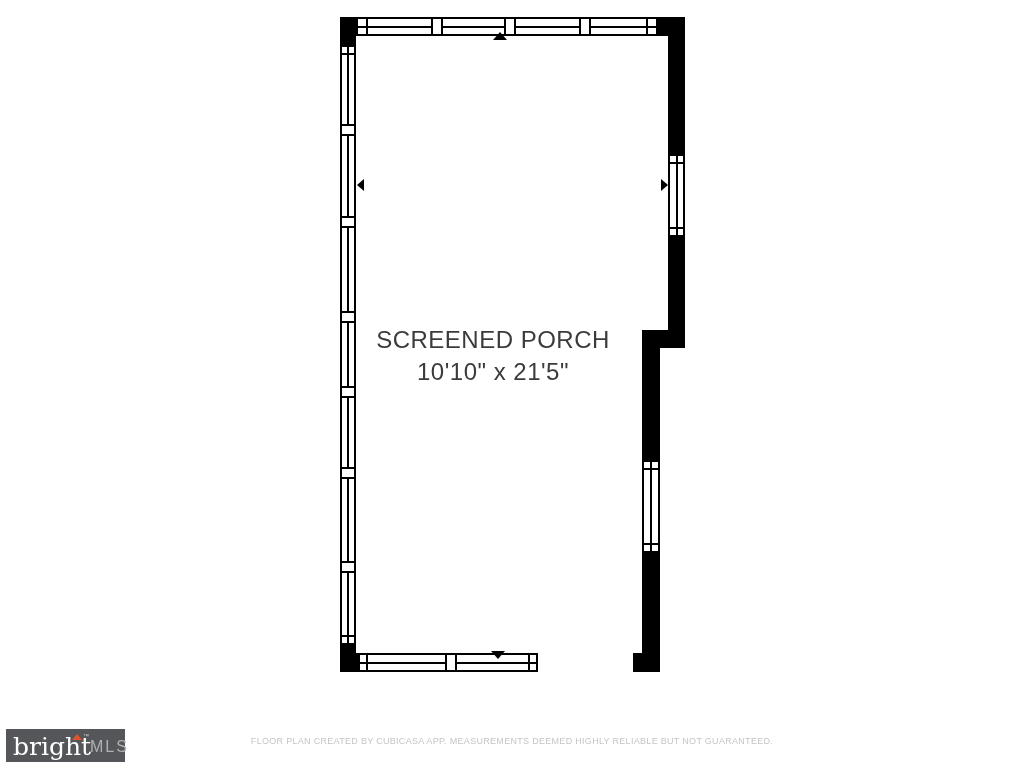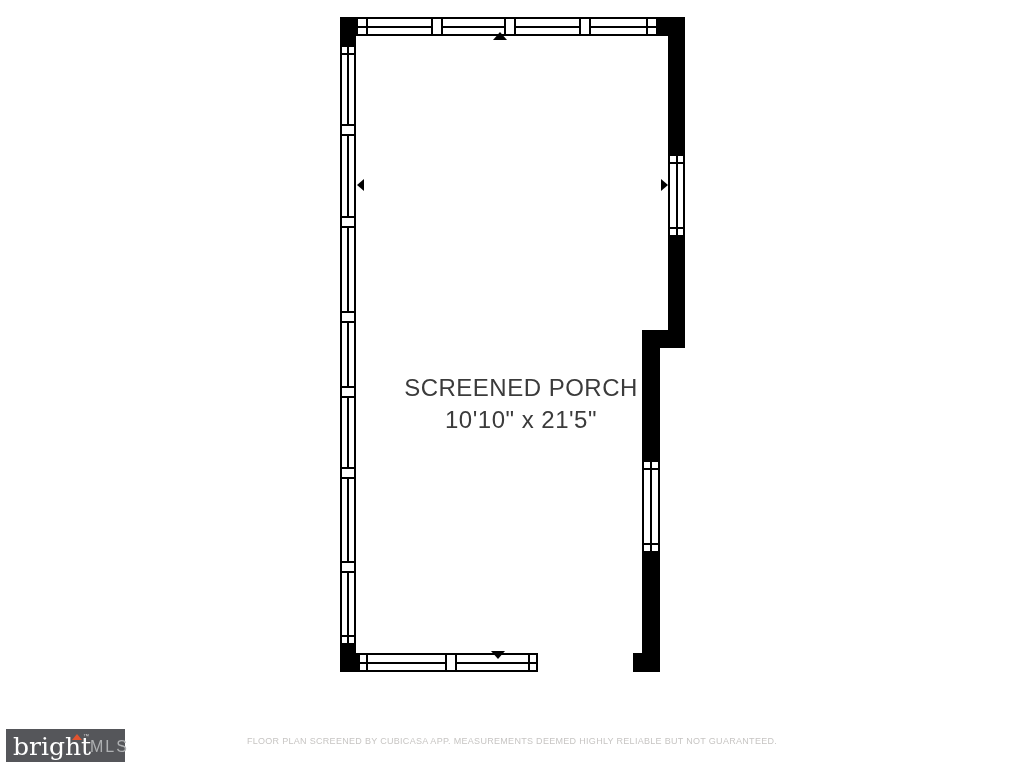--- a/index.html
+++ b/index.html
@@ -25,22 +25,22 @@
   .cap-h{position:absolute;top:0;bottom:0;width:2px;background:var(--wall);}
   .cap-v{position:absolute;left:0;right:0;height:2px;background:var(--wall);}
   .mull-h{position:absolute;top:0;bottom:0;width:12px;background:#fff;border-left:2px solid var(--wall);border-right:2px solid var(--wall);}
   .mull-v{position:absolute;left:0;right:0;height:12px;background:#fff;border-top:2px solid var(--wall);border-bottom:2px solid var(--wall);}
   .tri{position:absolute;width:0;height:0;}
   .tri-up{border-left:7px solid transparent;border-right:7px solid transparent;border-bottom:8px solid var(--wall);}
   .tri-down{border-left:7px solid transparent;border-right:7px solid transparent;border-top:8px solid var(--wall);}
   .tri-left{border-top:6px solid transparent;border-bottom:6px solid transparent;border-right:7px solid var(--wall);}
   .tri-right{border-top:6px solid transparent;border-bottom:6px solid transparent;border-left:7px solid var(--wall);}
   .room-label{
-    position:absolute;left:356px;top:324px;width:330px;text-align:center;
-    color:var(--room-text);font-size:24px;line-height:32px;letter-spacing:0.5px;margin-top:48px;
+    position:absolute;left:328px;top:324px;width:330px;text-align:center;
+    color:var(--room-text);font-size:24px;line-height:32px;letter-spacing:0.5px;
   }
   .logo-box{
     position:absolute;left:6px;top:729px;width:119px;height:33px;
     background:var(--logo-bg);
   }
   .logo-brand{
     position:absolute;left:7px;bottom:3px;color:var(--logo-brand);
     font-family:"DejaVu Serif",serif;font-size:25px;line-height:1;
   }
   .logo-accent{
@@ -122,13 +122,13 @@
   </div>
 </div>
 
 <div class="logo-box">
   <span class="logo-brand">bright</span>
   <span class="logo-accent"></span>
   <span class="logo-tm">™</span>
   <span class="logo-suffix">MLS</span>
 </div>
 
-<div class="disclaimer">FLOOR PLAN SCREENED BY CUBICASA APP. MEASUREMENTS DEEMED HIGHLY RELIABLE BUT NOT GUARANTEED.</div>
+<div class="disclaimer">FLOOR PLAN CREATED BY CUBICASA APP. MEASUREMENTS DEEMED HIGHLY RELIABLE BUT NOT GUARANTEED.</div>
 
 </body></html>

